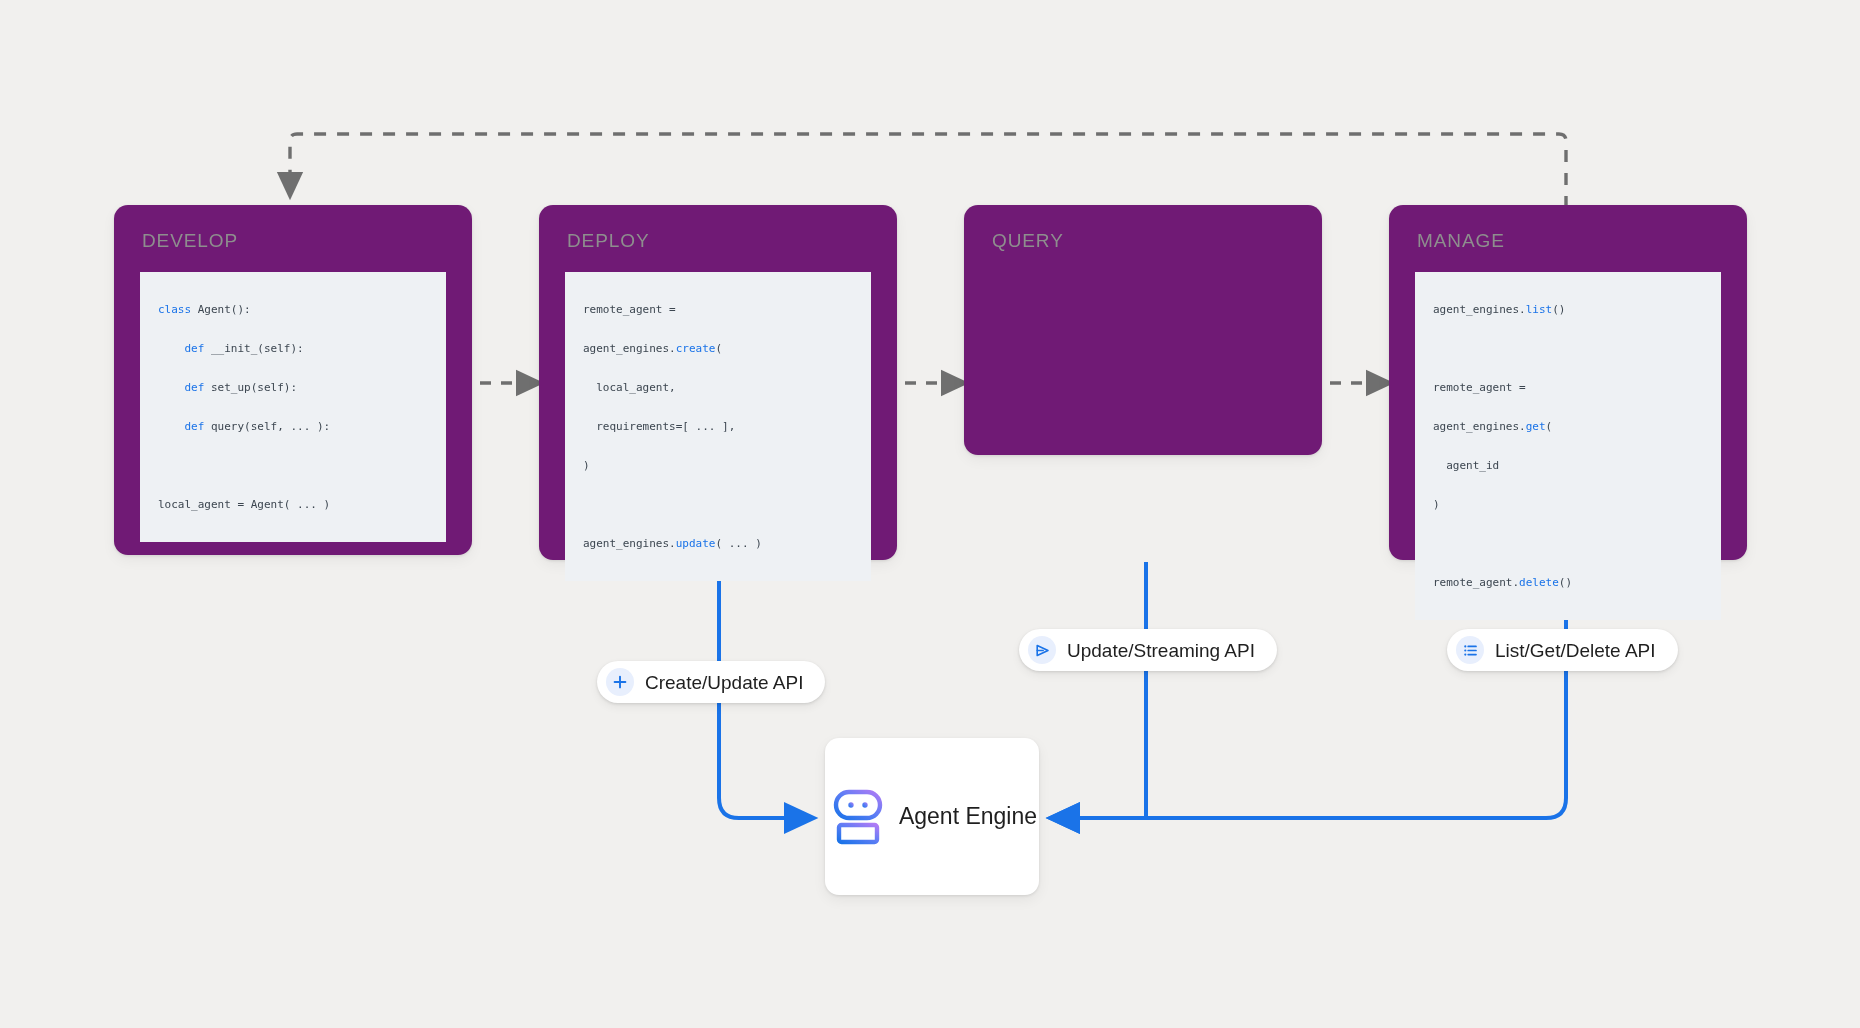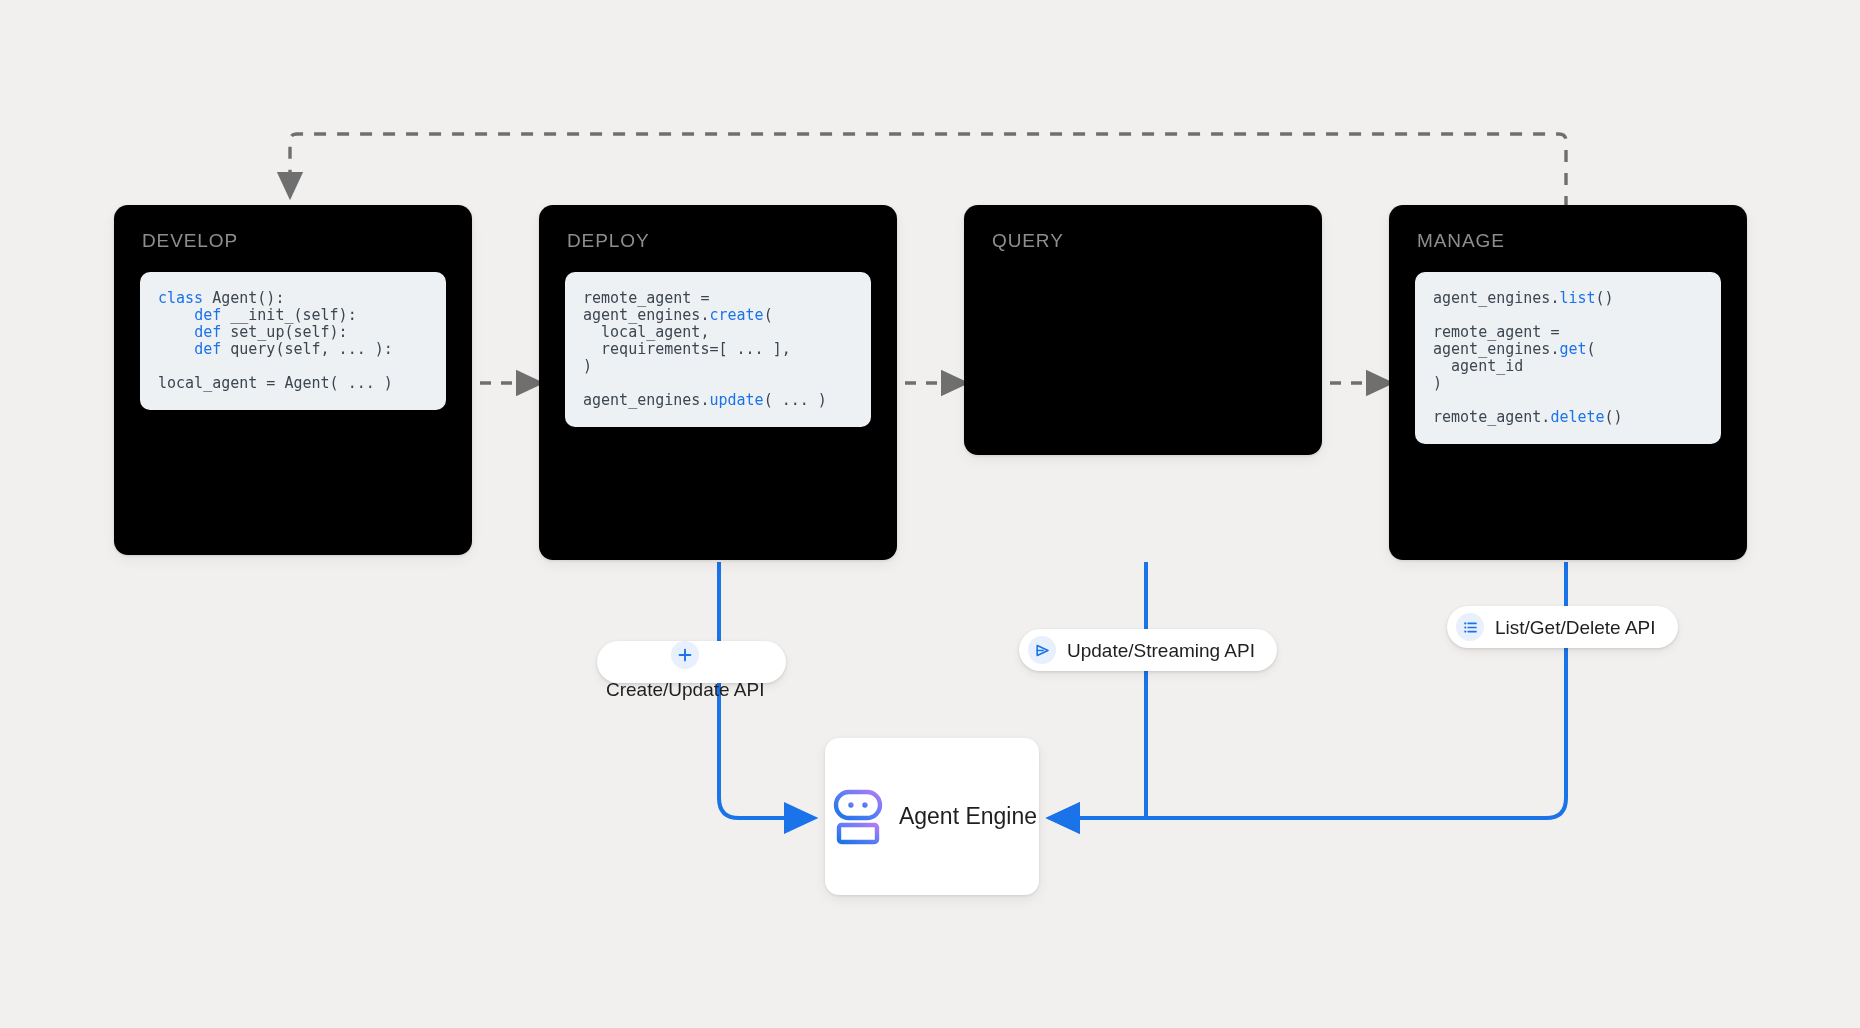--- a/index.html
+++ b/index.html
@@ -13,40 +13,40 @@
     overflow: hidden;
   }
   #stage { position: absolute; inset: 0; }
 
   
   #wires { position: absolute; left: 0; top: 0; width: 1860px; height: 1028px; }
 
   
   .card {
     position: absolute;
-    background: #000000;
+    background: #701a75;
     border-radius: 14px;
     box-shadow: 0 1px 3px rgba(0,0,0,0.10), 0 5px 14px rgba(0,0,0,0.05);
     padding: 26px 26px 22px 26px;
   }
   .card-title {
     font-size: 19px;
     letter-spacing: 0.9px;
     color: #8e8e8e;
     font-weight: 400;
     margin: 0 0 22px 2px;
     line-height: 1;
   }
   .code-box {
     background: #eef1f4;
-    border-radius: 10px;
+    border-radius: 0;
     padding: 18px 18px 18px 18px;
     font-family: "DejaVu Sans Mono", "Liberation Mono", monospace;
-    font-size: 15px;
-    line-height: 17px;
+    font-size: 11px;
+    line-height: 39px;
     color: #3c4650;
     white-space: pre;
     overflow: hidden;
   }
   .code-box .kw   { color: #1a73e8; }
   .code-box .fn   { color: #1a73e8; }
   .code-box .cmt  { color: #9aa0a6; }
 
   
   .pill {
@@ -167,40 +167,40 @@
     <div class="code-box"><span>agent_engines.</span><span class="fn">list</span><span>()</span>
 <span></span>
 <span>remote_agent =</span>
 <span>agent_engines.</span><span class="fn">get</span><span>(</span>
 <span>  agent_id</span>
 <span>)</span>
 <span></span>
 <span>remote_agent.</span><span class="fn">delete</span><span>()</span></div>
   </div>
 
-  <div class="pill" style="left:597px; top:641px;flex-direction:column;">
+  <div class="pill" style="left:597px; top:661px;">
     <span class="pill-ico">
       <svg width="16" height="16" viewBox="0 0 16 16">
         <path d="M8 2.6 V13.4 M2.6 8 H13.4" stroke="#1a73e8" stroke-width="1.9" stroke-linecap="round" fill="none"></path>
       </svg>
     </span>
     <span class="pill-label">Create/Update API</span>
   </div>
 
   <div class="pill" style="left:1019px; top:629px;">
     <span class="pill-ico">
       <svg width="17" height="17" viewBox="0 0 17 17">
         <path d="M3.2 3.6 L14 8.5 L3.2 13.4 Z" stroke="#1a73e8" stroke-width="1.6" fill="none" stroke-linejoin="round"></path>
         <path d="M3.2 8.5 H9.2" stroke="#1a73e8" stroke-width="1.5" stroke-linecap="round"></path>
       </svg>
     </span>
     <span class="pill-label">Update/Streaming API</span>
   </div>
 
-  <div class="pill" style="left:1447px; top:606px;">
+  <div class="pill" style="left:1447px; top:629px;">
     <span class="pill-ico">
       <svg width="17" height="17" viewBox="0 0 17 17">
         <g stroke="#1a73e8" stroke-width="1.7" stroke-linecap="round">
           <path d="M6.2 4.4 H14"></path>
           <path d="M6.2 8.5 H14"></path>
           <path d="M6.2 12.6 H14"></path>
         </g>
         <g fill="#1a73e8">
           <circle cx="3.3" cy="4.4" r="1.1"></circle>
           <circle cx="3.3" cy="8.5" r="1.1"></circle>

